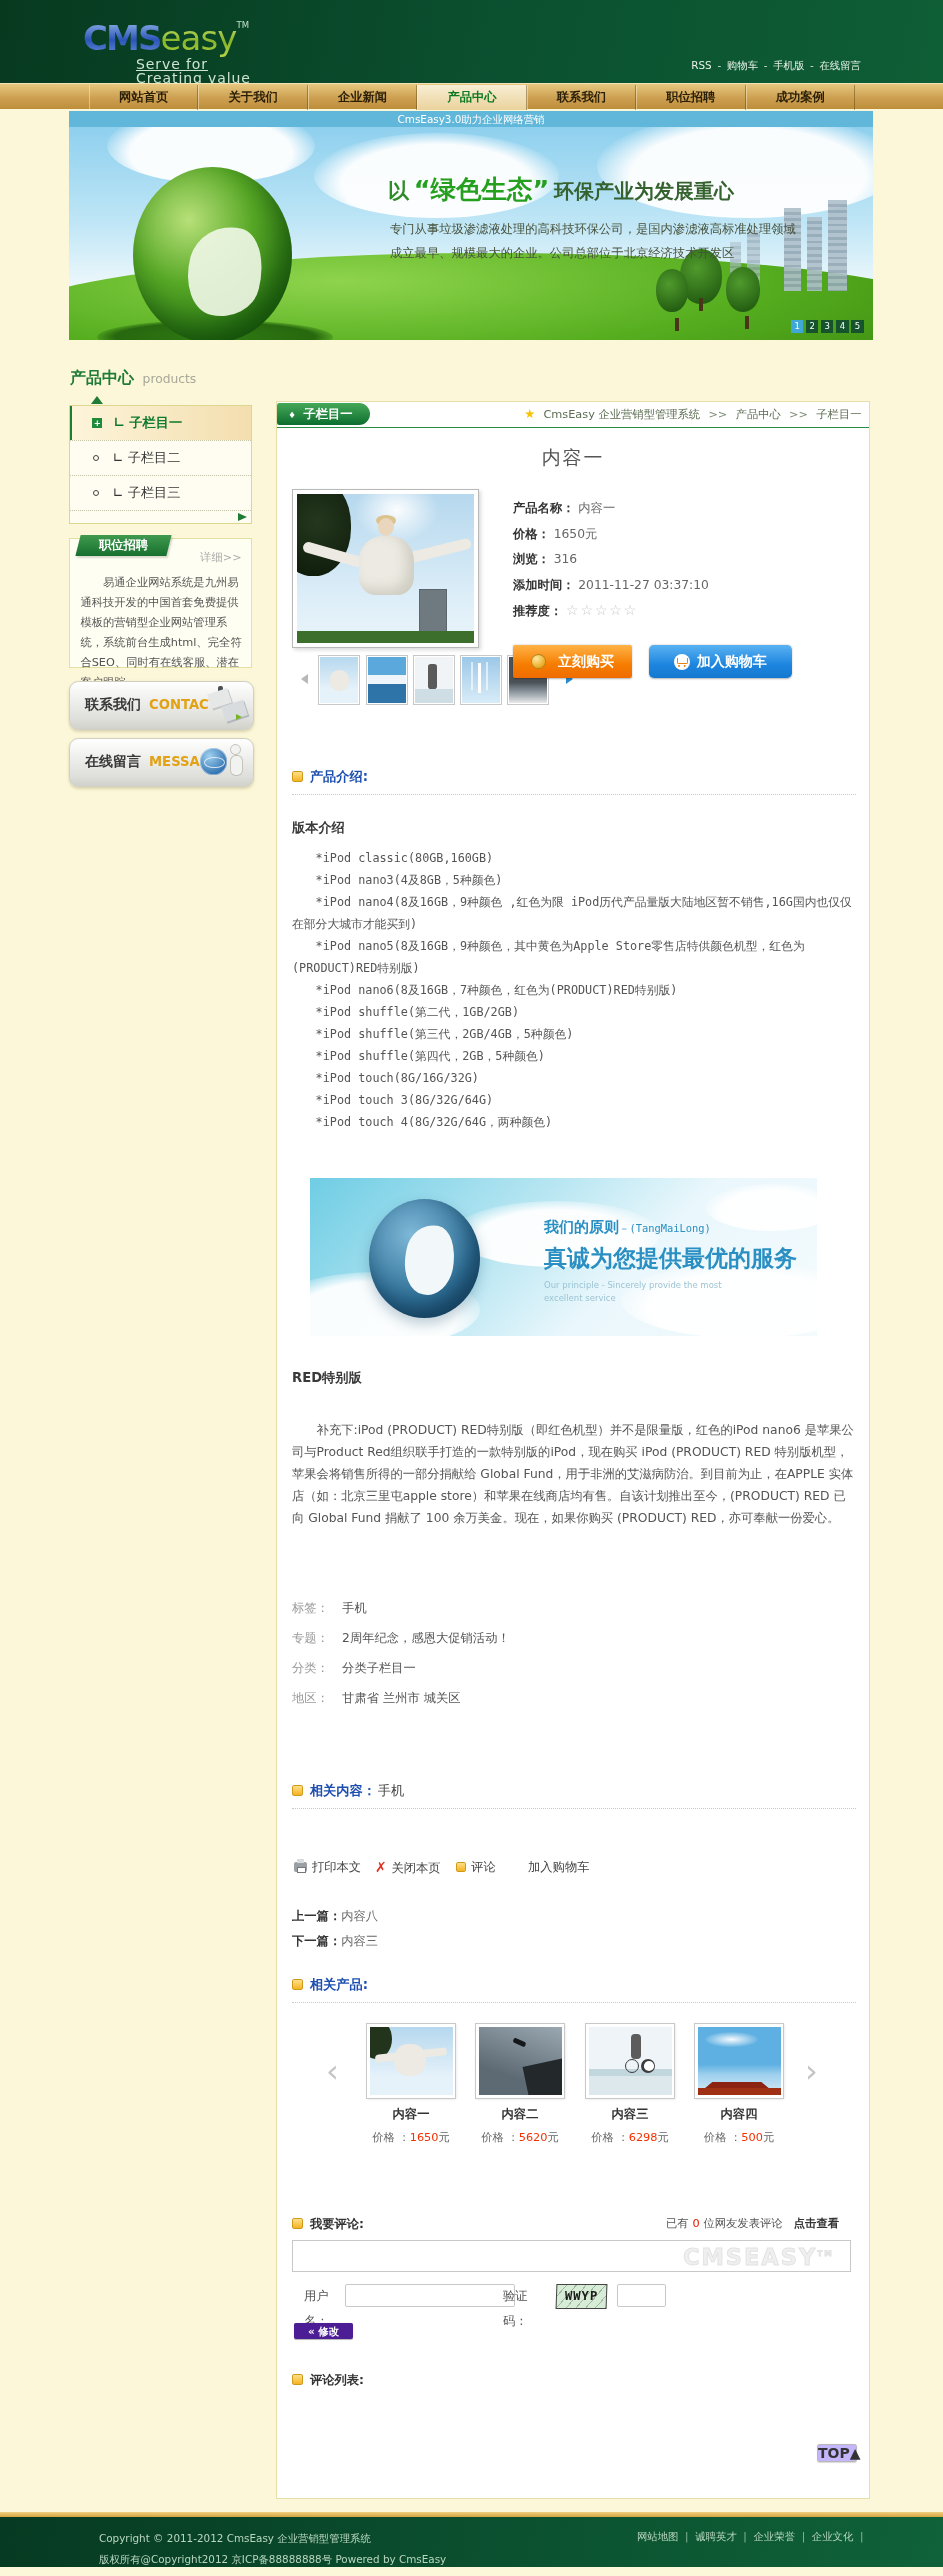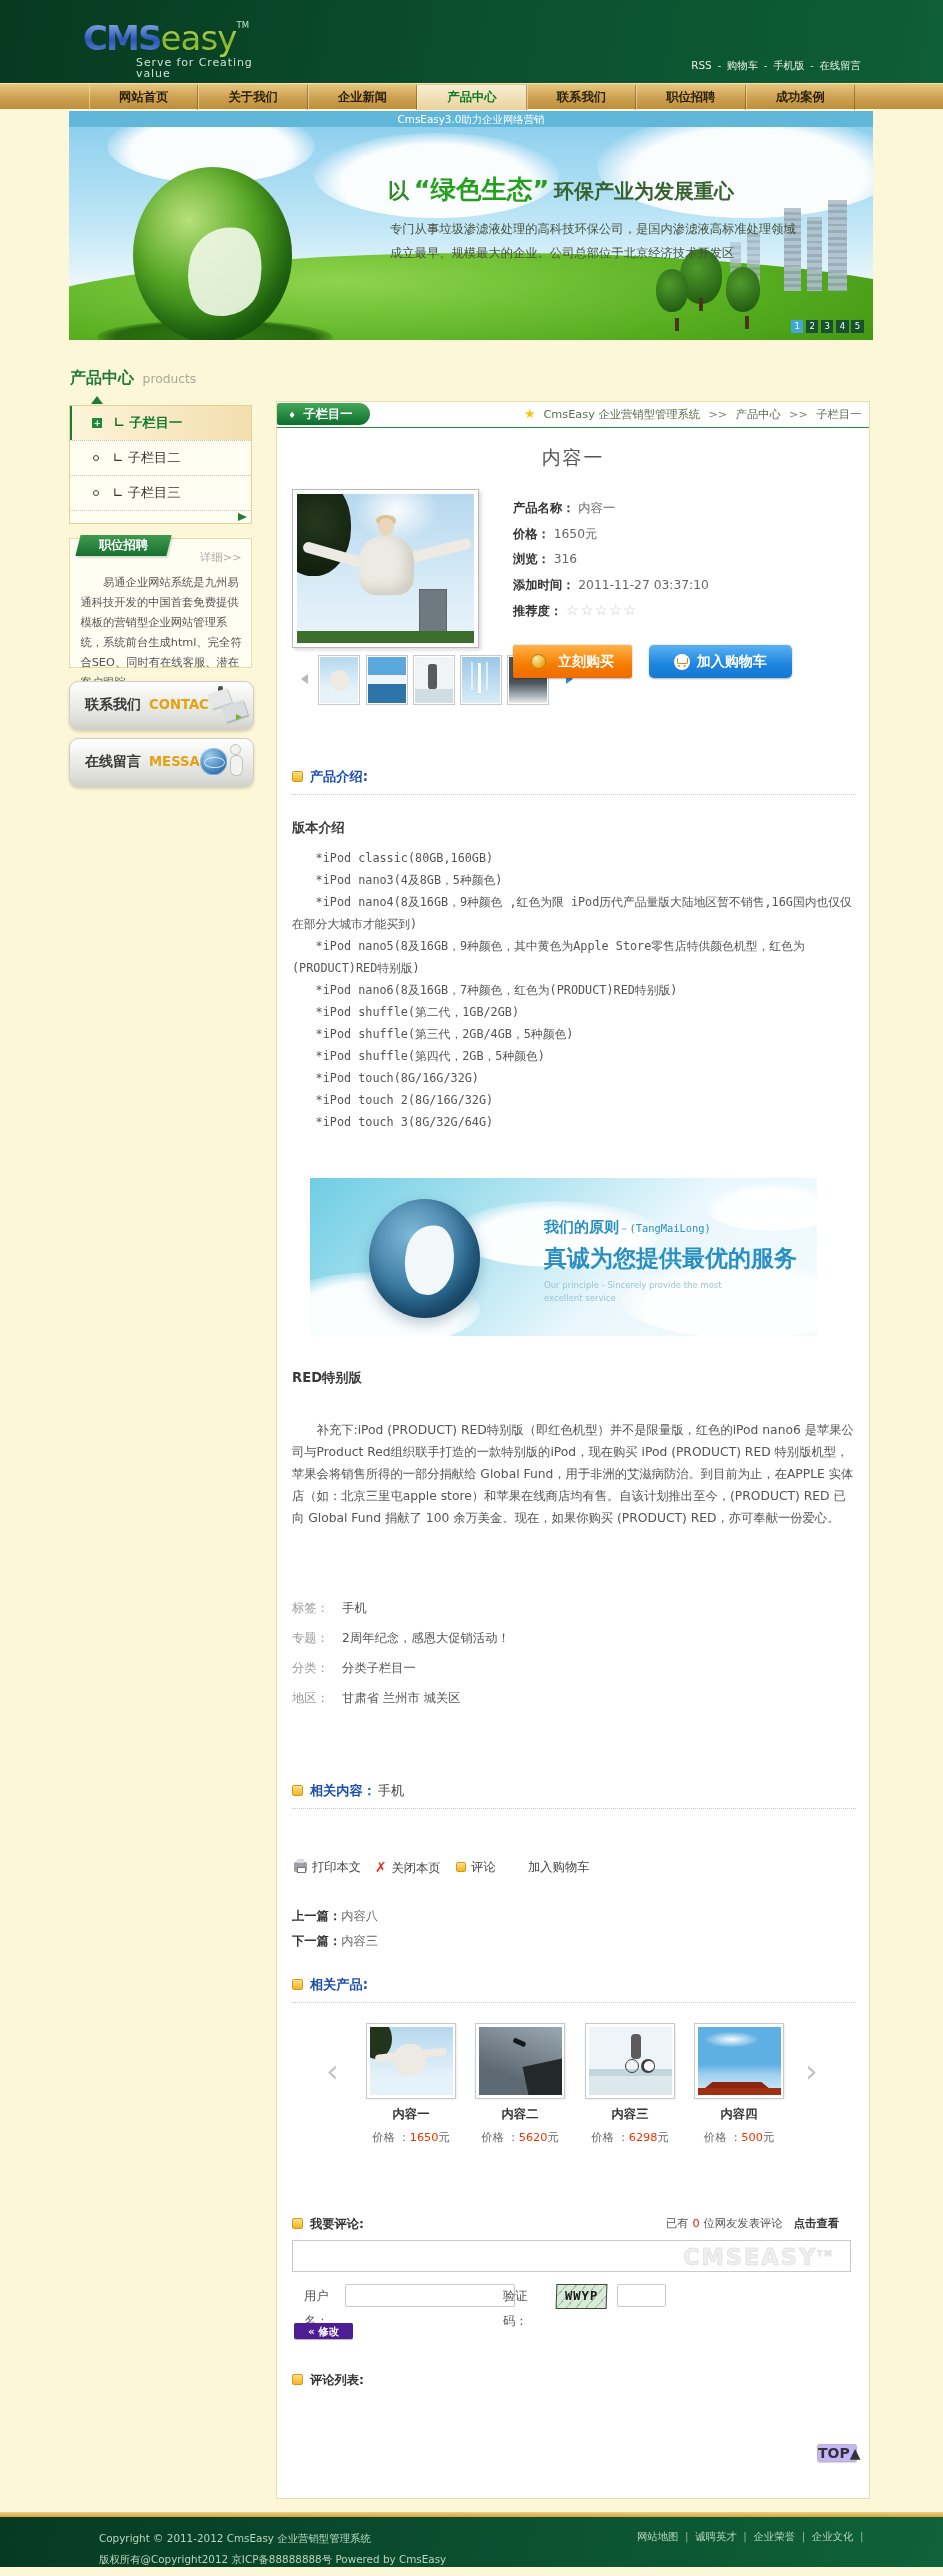--- a/index.html
+++ b/index.html
@@ -8,22 +8,22 @@
 
   
   .header{position:absolute;left:0;top:0;width:944px;height:83px;
     background:linear-gradient(100deg,#07391f 0%,#0b5130 55%,#0e5e36 100%);}
   .logo{position:absolute;left:83px;top:21px;line-height:1;}
   .logo .cms{font-size:34px;font-weight:bold;letter-spacing:-1.9px;
     background:linear-gradient(#9fc0ee,#2b55b8 55%,#6d94d8);-webkit-background-clip:text;background-clip:text;color:transparent;}
   .logo .easy{font-size:34px;letter-spacing:-0.9px;
     background:linear-gradient(#d8e87a,#86b42a 60%,#b8d845);-webkit-background-clip:text;background-clip:text;color:transparent;}
   .logo .tm{font-size:8.5px;color:#bfe0c8;vertical-align:top;}
-  .logo .tagline{display:block;margin:1.9px 0 0 53px;font-size:11px;color:#cfe4d2;letter-spacing:0.9px;
-    border-bottom:0.9px solid #7fba45;padding-bottom:4px;width:142px;}
+  .logo .tagline{display:block;margin:1.9px 0 0 53px;font-size:14px;color:#cfe4d2;letter-spacing:0.9px;
+    border-bottom:0.9px solid #7fba45;padding-bottom:4px;width:142px;text-decoration:underline;}
   .top-links{position:absolute;right:83px;top:59px;font-size:10.4px;color:#e8f2e8;}
   .top-links a{color:#e8f2e8;text-decoration:none;cursor:pointer;}
   .top-links .sep{margin:0 5.7px;color:#cfe0cf;}
 
   
   .nav{position:absolute;left:0;top:83px;width:944px;height:26.4px;
     background:linear-gradient(#e6c87e,#cda052 55%,#bd8f3a);border-top:0.9px solid #f2e2b8;box-sizing:border-box;}
   .nav-inner{width:766px;margin:10px auto;display:flex;height:16px;align-items:flex-end;}
   .nav-tab{flex:1;text-align:center;line-height:25.5px;font-size:12.3px;font-weight:bold;color:#2a1f06;
     text-decoration:none;border-left:0.9px solid rgba(255,246,220,.45);border-right:0.9px solid rgba(90,62,10,.45);cursor:pointer;}
@@ -467,22 +467,22 @@
       <div class="subhead">版本介绍</div>
       <p>*iPod classic(80GB,160GB)</p>
       <p>*iPod nano3(4及8GB，5种颜色)</p>
       <p>*iPod nano4(8及16GB，9种颜色 ,红色为限  iPod历代产品量版大陆地区暂不销售,16G国内也仅仅在部分大城市才能买到)</p>
       <p>*iPod nano5(8及16GB，9种颜色，其中黄色为Apple Store零售店特供颜色机型，红色为 (PRODUCT)RED特别版)</p>
       <p>*iPod nano6(8及16GB，7种颜色，红色为(PRODUCT)RED特别版)</p>
       <p>*iPod shuffle(第二代，1GB/2GB)</p>
       <p>*iPod shuffle(第三代，2GB/4GB，5种颜色)</p>
       <p>*iPod shuffle(第四代，2GB，5种颜色)</p>
       <p>*iPod touch(8G/16G/32G)</p>
-      <p>*iPod touch 2(8G/16G/32G)</p>
       <p>*iPod touch 3(8G/32G/64G)</p>
+      <p>*iPod touch 4(8G/32G/64G，两种颜色)</p>
     </div>
 
     <div class="globe-banner">
       <div class="cl" style="left:142px;top:22.6px;width:208px;height:66px;"></div>
       <div class="cl" style="left:311px;top:85px;width:245px;height:75px;"></div>
       <div class="cl" style="left:-38px;top:94px;width:208px;height:75px;"></div>
       <div class="cl" style="left:396px;top:5.7px;width:132px;height:47px;"></div>
       <div class="globe2">
           <div class="cont"></div>
         </div>

